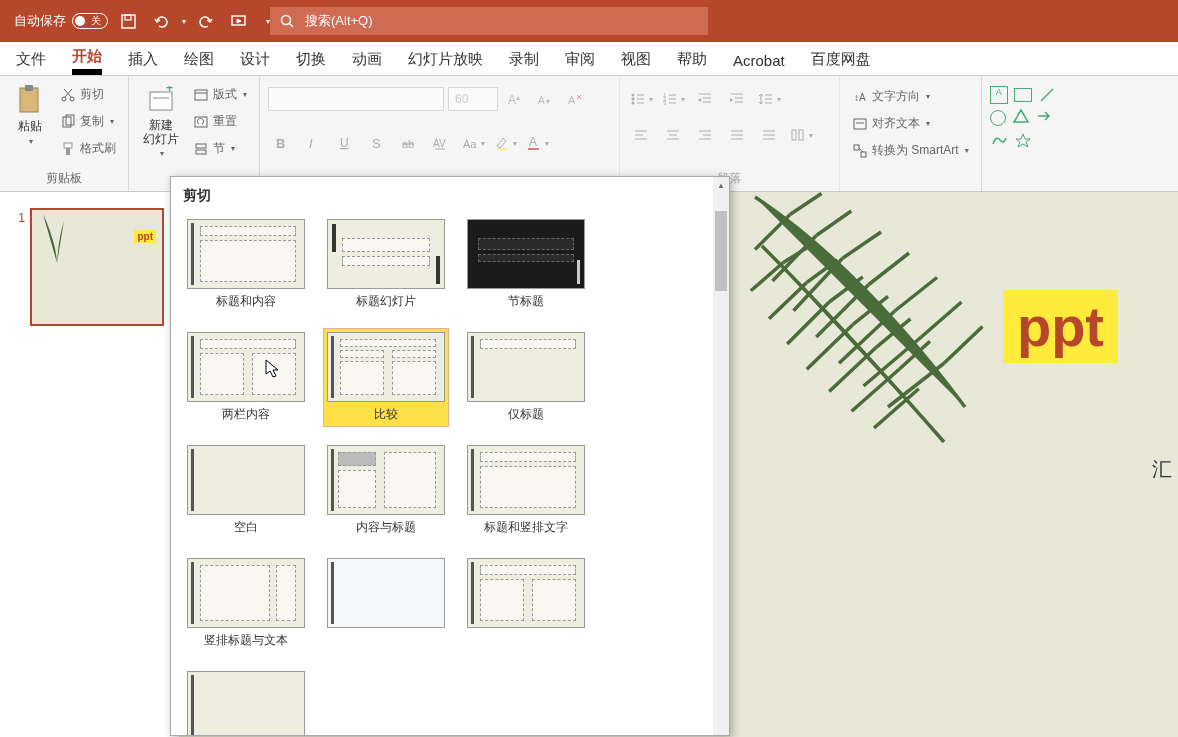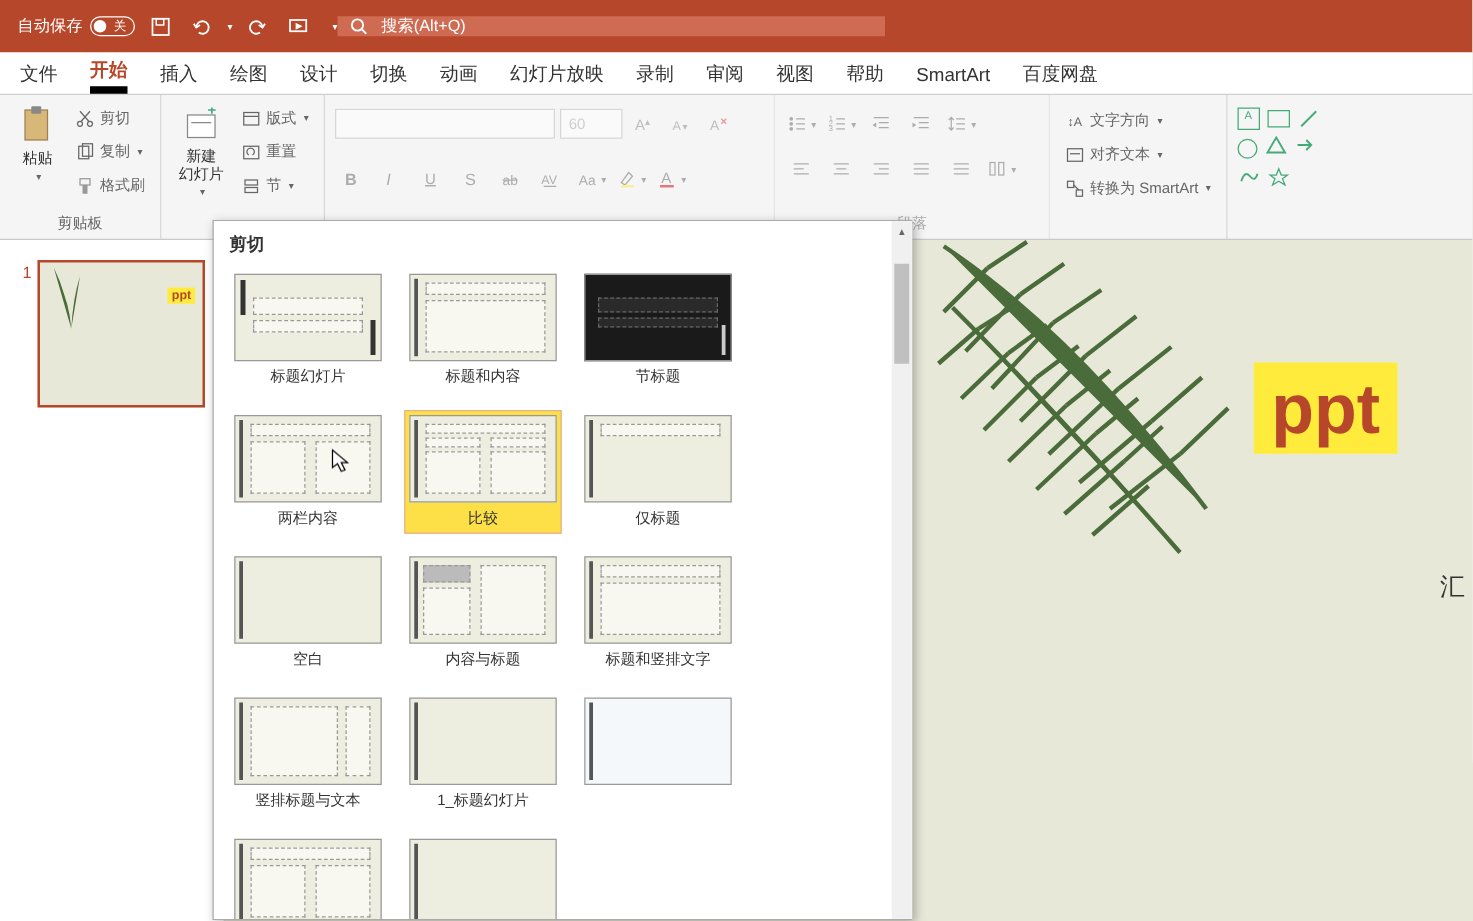--- a/index.html
+++ b/index.html
@@ -8,21 +8,21 @@
 
 .titlebar { height: 42px; background: #b7472a; display: flex; align-items: center; color: #fff; font-size: 13px; }
 .titlebar-left { display: flex; align-items: center; padding-left: 14px; gap: 8px; }
 .autosave { display: flex; align-items: center; gap: 6px; }
 .toggle { width: 36px; height: 16px; border: 1px solid #fff; border-radius: 8px; position: relative; display: inline-flex; align-items: center; }
 .toggle-knob { width: 10px; height: 10px; background: #fff; border-radius: 50%; margin-left: 2px; }
 .toggle-text { font-size: 10px; margin-left: 6px; }
 .qat-btn { width: 24px; height: 24px; display: flex; align-items: center; justify-content: center; cursor: pointer; }
 .qat-btn svg { stroke: #fff; fill: none; }
 .titlebar-center { flex: 1; text-align: center; }
-.search-wrap { width: 438px; height: 16px; background: #cf6b53; display: flex; align-items: center; padding: 0 10px; gap: 10px; }
+.search-wrap { width: 438px; height: 28px; background: #cf6b53; display: flex; align-items: center; padding: 0 10px; gap: 10px; }
 .search-wrap svg { stroke: #fff; }
 .search-placeholder { color: #fff; font-size: 13px; }
 
 
 .menubar { height: 34px; background: #fff; display: flex; align-items: flex-end; padding-left: 16px; gap: 26px; border-bottom: 1px solid #d0d0d0; }
 .menu-tab { font-size: 15px; color: #333; padding-bottom: 6px; cursor: pointer; }
 .menu-tab.active { color: #b7472a; font-weight: bold; border-bottom: 6px solid #000000; padding-bottom: 3px; }
 
 
 .ribbon { height: 116px; background: #f5f5f5; display: flex; border-bottom: 1px solid #c8c8c8; }
@@ -133,21 +133,21 @@
   <div class="menu-tab">插入</div>
   <div class="menu-tab">绘图</div>
   <div class="menu-tab">设计</div>
   <div class="menu-tab">切换</div>
   <div class="menu-tab">动画</div>
   <div class="menu-tab">幻灯片放映</div>
   <div class="menu-tab">录制</div>
   <div class="menu-tab">审阅</div>
   <div class="menu-tab">视图</div>
   <div class="menu-tab">帮助</div>
-  <div class="menu-tab">SmartArt</div>
+  <div class="menu-tab">Acrobat</div>
   <div class="menu-tab">百度网盘</div>
 </div>
 
 <div class="ribbon">
 
   <div class="ribbon-group">
     <div class="ribbon-group-content">
       <div class="big-btn">
         <div class="big-btn-icon">
           <svg width="28" height="32" viewBox="0 0 28 32">
@@ -507,34 +507,34 @@
     <div class="canvas-text">汇</div>
   </div>
 </div>
 
 <div class="gallery">
   <div class="gallery-header">剪切</div>
   <div class="gallery-grid">
 
     <div class="layout-item">
       <div class="layout-preview">
+          <div class="lp-side"></div>
+          <div class="lp-box" style="left:12px;top:6px;right:8px;height:10px"></div>
+          <div class="lp-box" style="left:12px;top:20px;right:8px;bottom:6px"></div>
+        </div>
+      <div class="layout-label">标题和内容</div>
+    </div>
+    <div class="layout-item">
+      <div class="layout-preview">
           <div class="lp-side" style="background:#333;width:4px;left:4px;top:4px;height:28px"></div>
           <div class="lp-box" style="left:14px;top:18px;right:14px;height:14px"></div>
           <div class="lp-box" style="left:14px;top:36px;right:14px;height:10px"></div>
           <div style="position:absolute;right:4px;bottom:4px;width:4px;height:28px;background:#333"></div>
         </div>
       <div class="layout-label">标题幻灯片</div>
-    </div>
-    <div class="layout-item">
-      <div class="layout-preview">
-          <div class="lp-side"></div>
-          <div class="lp-box" style="left:12px;top:6px;right:8px;height:10px"></div>
-          <div class="lp-box" style="left:12px;top:20px;right:8px;bottom:6px"></div>
-        </div>
-      <div class="layout-label">标题和内容</div>
     </div>
     <div class="layout-item">
       <div class="layout-preview lp-dark">
           <div class="lp-box" style="left:10px;top:18px;right:10px;height:12px"></div>
           <div class="lp-box" style="left:10px;top:34px;right:10px;height:8px"></div>
           <div style="position:absolute;right:4px;bottom:4px;width:3px;height:24px;background:#ccc"></div>
         </div>
       <div class="layout-label">节标题</div>
     </div>
     <div class="layout-item">
@@ -592,26 +592,20 @@
     <div class="layout-item">
       <div class="layout-preview">
           <div class="lp-side"></div>
           <div class="lp-box" style="right:8px;top:6px;width:20px;bottom:6px"></div>
           <div class="lp-box" style="left:12px;top:6px;width:70px;bottom:6px"></div>
         </div>
       <div class="layout-label">竖排标题与文本</div>
     </div>
 
     <div class="layout-item">
-      <div class="layout-preview">
-          <div class="lp-side"></div>
-        </div>
-      <div class="layout-label">1_标题幻灯片</div>
-    </div>
-    <div class="layout-item">
       <div class="layout-preview" style="background:#f4f8fb">
           <div class="lp-side"></div>
         </div>
 
     </div>
     <div class="layout-item">
       <div class="layout-preview">
           <div class="lp-side"></div>
           <div class="lp-box" style="left:12px;top:6px;right:8px;height:10px"></div>
           <div class="lp-box" style="left:12px;top:20px;width:44px;bottom:6px"></div>

